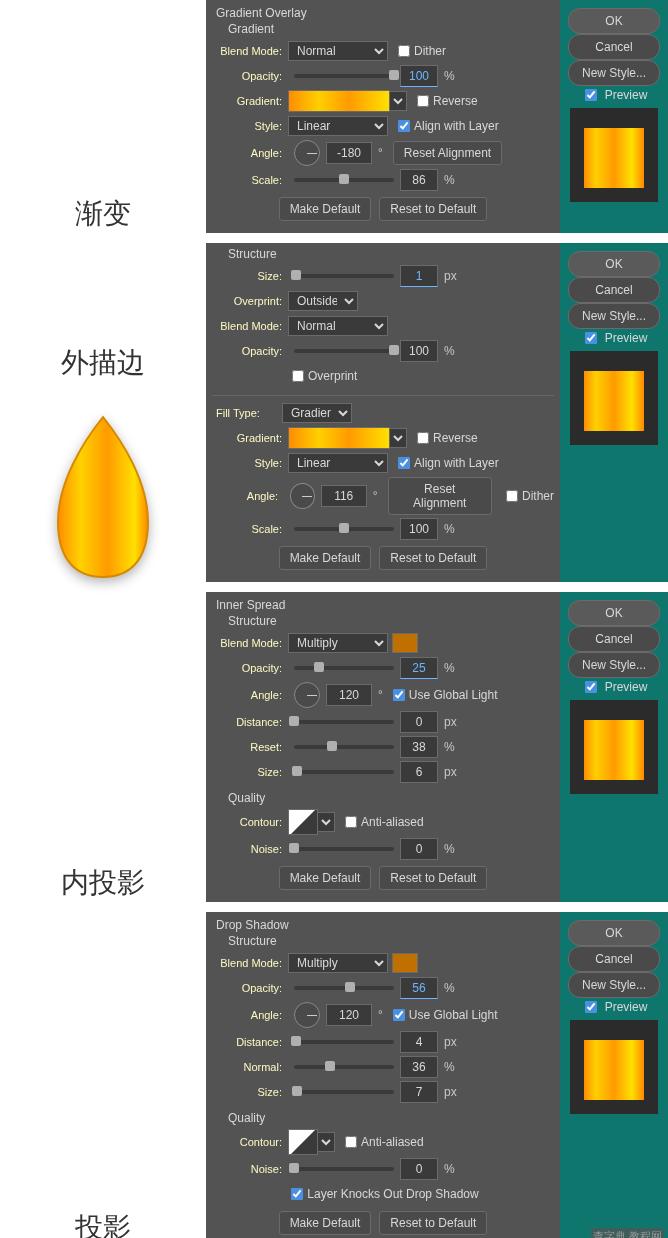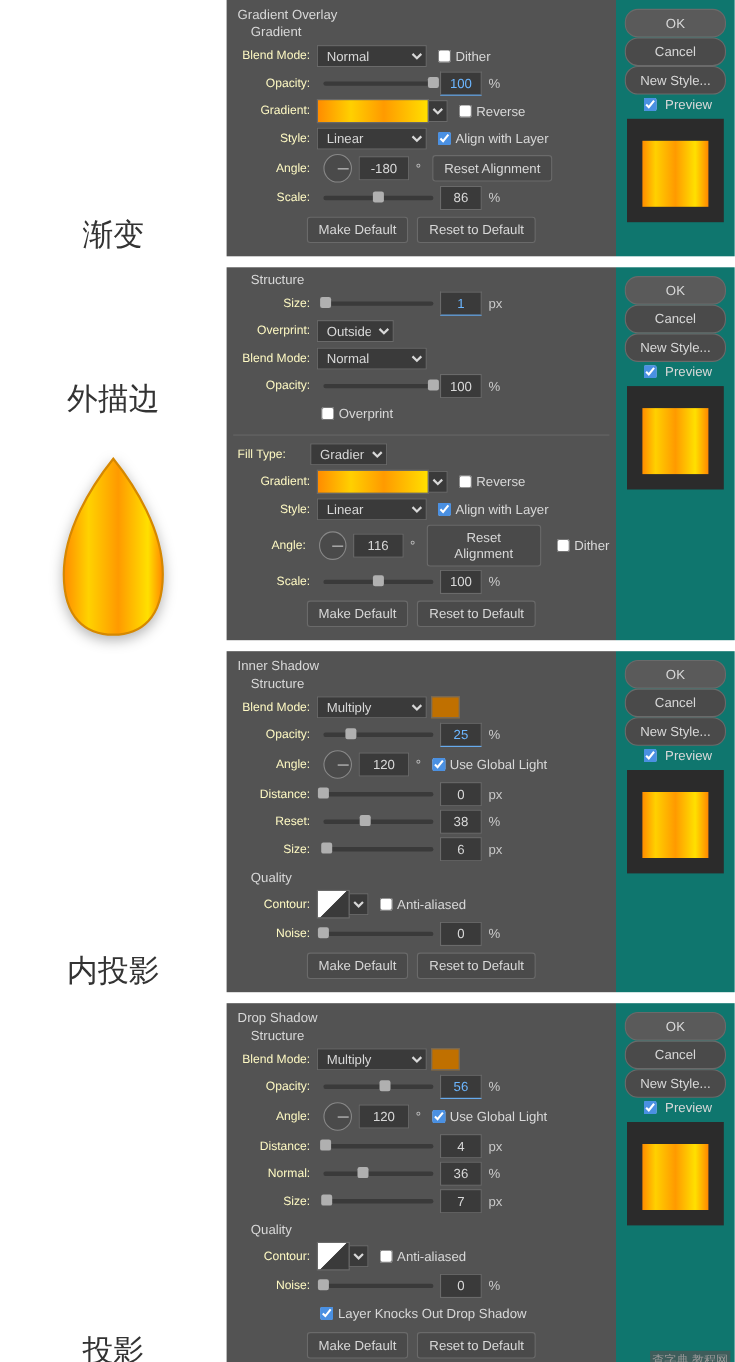--- a/index.html
+++ b/index.html
@@ -236,21 +236,21 @@
 </div>
 
 <div class="gap"></div>
 
 <div class="row">
   <div class="left">
       <div class="cn">内投影</div>
     </div>
   <div class="flexwrap" style="flex:1">
     <div class="panel-area panel-col">
-      <div class="title">Inner Shadow</div>
+      <div class="title">Inner Spread</div>
       <div class="sub">Structure</div>
 
       <div class="frow">
         <div class="flab">Blend Mode:</div>
         <select class="sel" style="width:100px"><option>Multiply</option></select>
         <span class="colorbox" style="background:#c07000"></span>
       </div>
 
       <div class="frow">
         <div class="flab">Opacity:</div>

